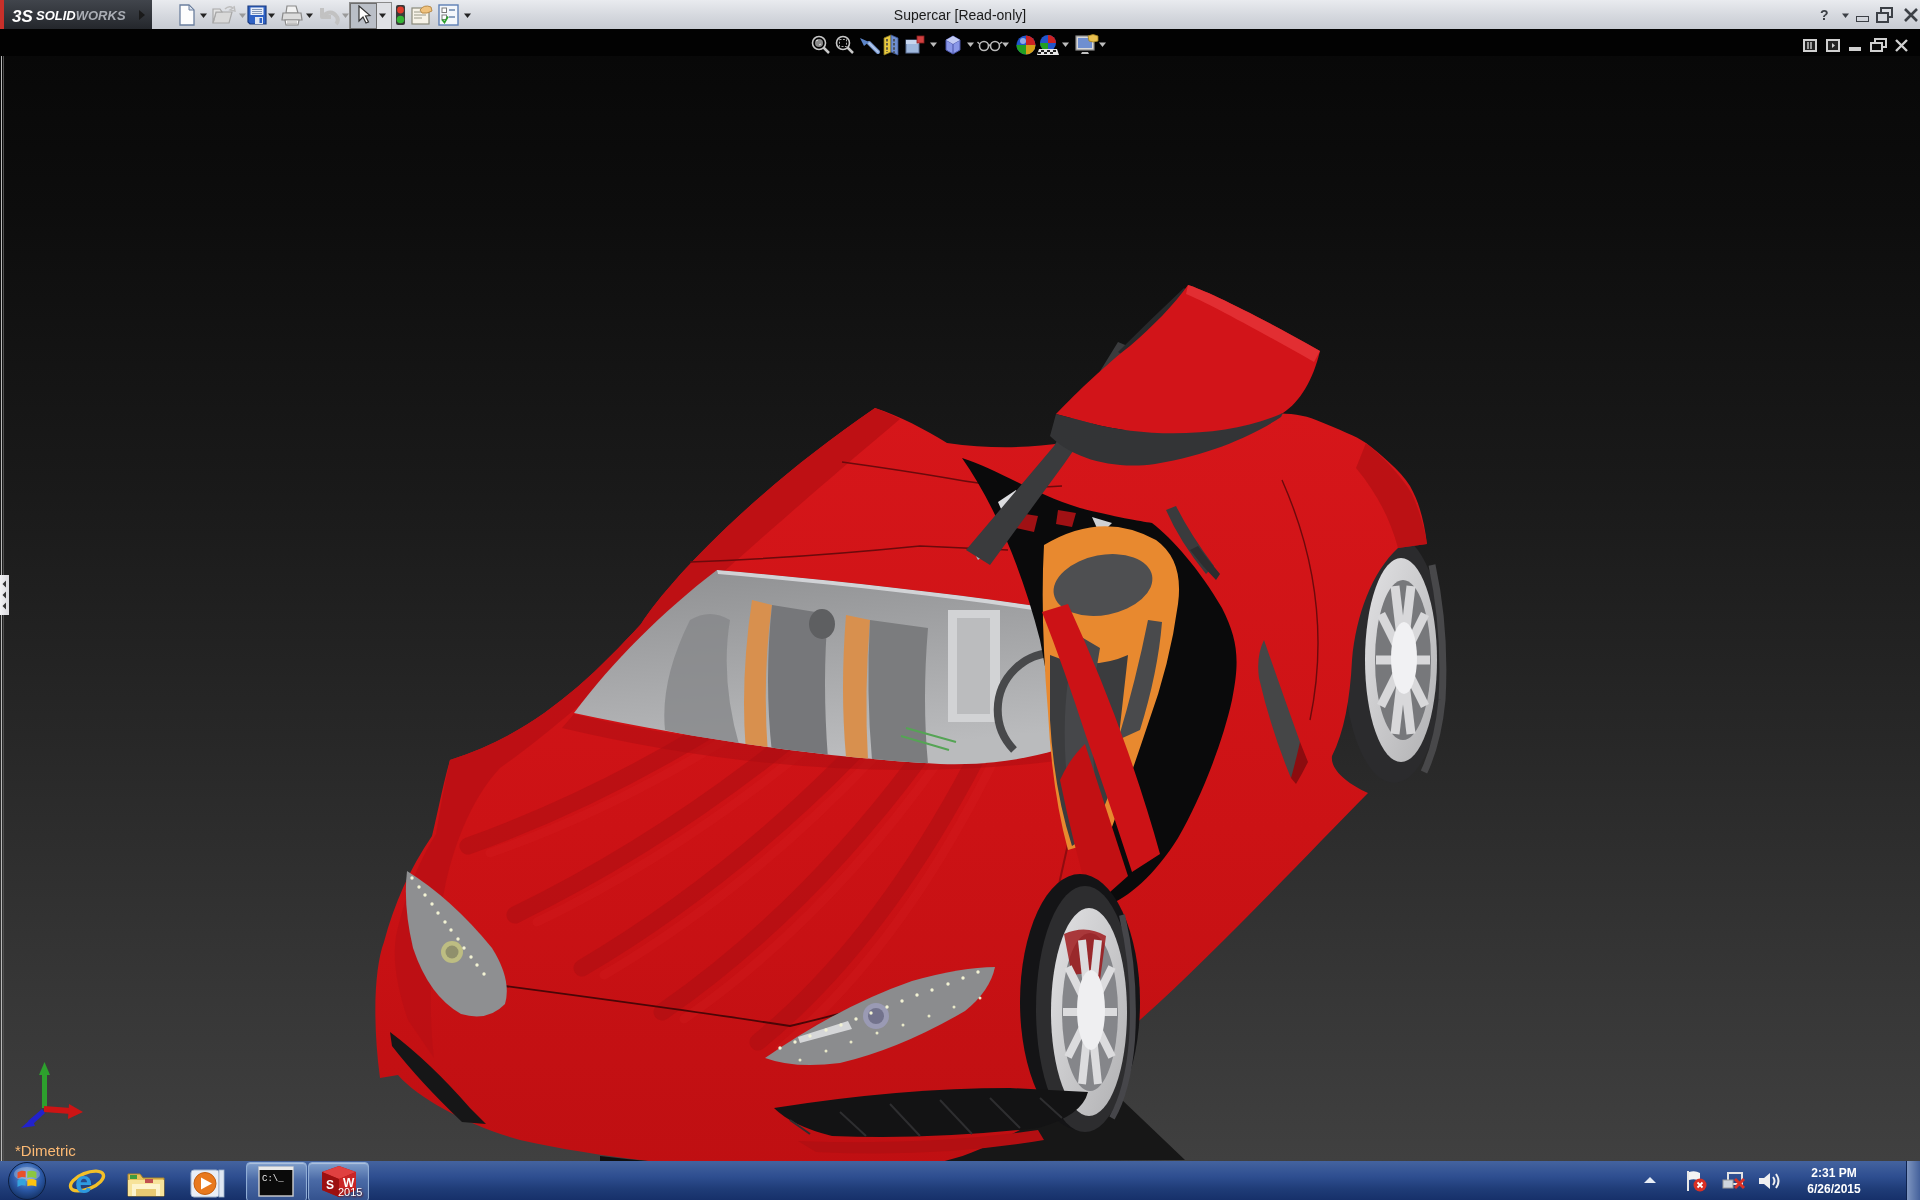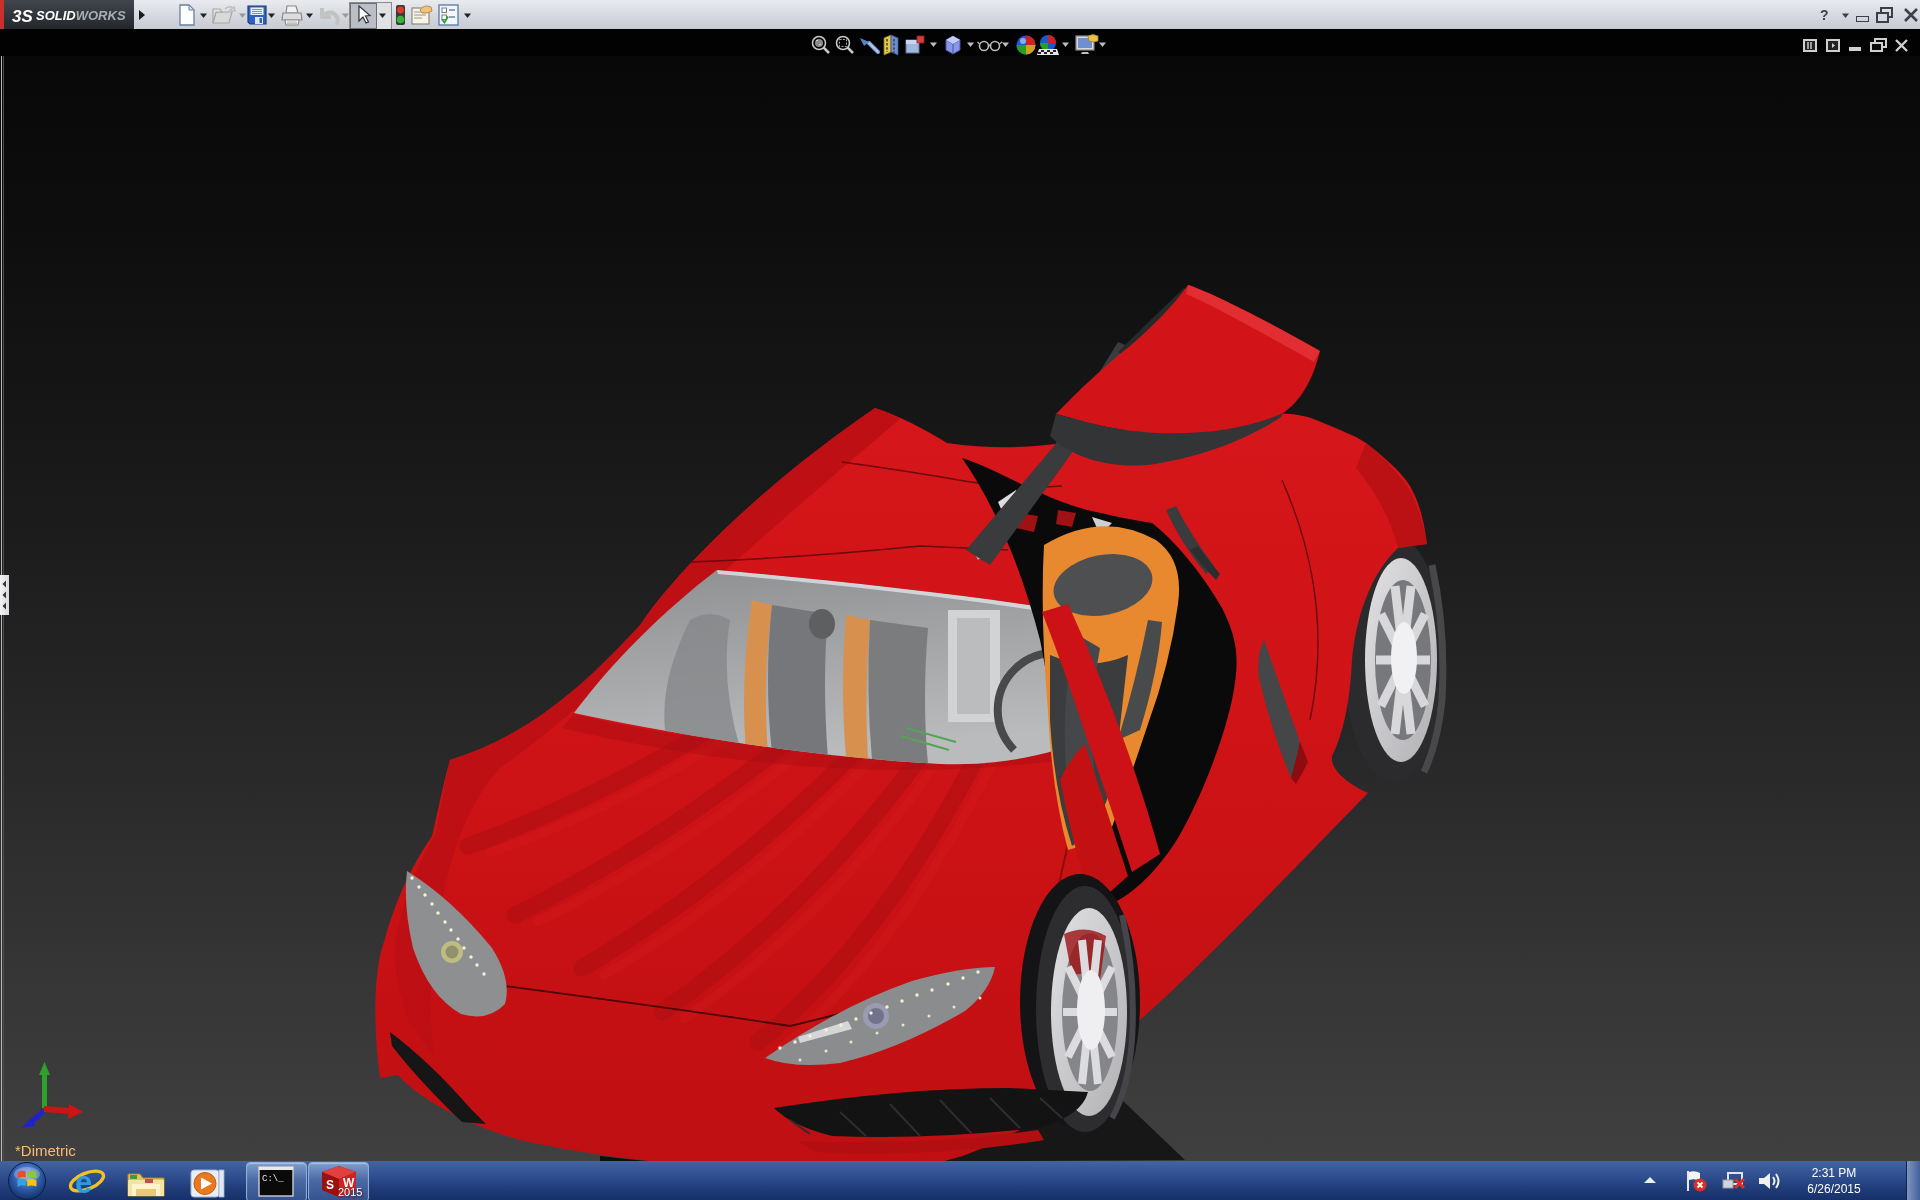--- a/index.html
+++ b/index.html
@@ -1,23 +1,23 @@
 <!DOCTYPE html>
 <html><head>
 <meta charset="utf-8">
 <style>
 html,body{margin:0;padding:0;width:1920px;height:1200px;overflow:hidden;background:#000;font-family:"Liberation Sans",sans-serif;}
 #titlebar{position:absolute;left:0;top:0;width:1920px;height:29px;background:linear-gradient(#e9ebef,#d5d8de 55%,#c7cbd2);}
-#logo{position:absolute;left:0;top:0;width:134px;height:29px;background:linear-gradient(#41454c,#24272c);}
+#logo{position:absolute;left:0;top:0;width:152px;height:29px;background:linear-gradient(#41454c,#24272c);}
 #logored{position:absolute;left:0;top:0;width:4px;height:29px;background:#c9302a;}
 #title{position:absolute;left:0;right:0;top:7px;text-align:center;font-size:14px;color:#1a1a1a;}
 #menurow{position:absolute;left:0;top:29px;width:1920px;height:27px;background:#020202;}
 #viewport{position:absolute;left:0;top:56px;width:1920px;height:1105px;background:linear-gradient(#080808,#0d0d0d 14%,#1a1a1a 40%,#282828 63%,#363636 84%,#404040);}
 #taskbar{position:absolute;left:0;top:1161px;width:1920px;height:39px;background:linear-gradient(#44639f,#2e4e90 40%,#1f3c77 72%,#16306a);}
-#clock{position:absolute;right:40px;top:1165px;width:92px;text-align:center;color:#fff;font-size:12px;line-height:16px;}
+#clock{position:absolute;right:40px;top:1165px;width:92px;text-align:center;color:#fff;font-size:12px;line-height:16px;font-weight:bold;}
 #showdesk{position:absolute;right:0;top:1161px;width:13px;height:39px;background:linear-gradient(90deg,#7e95c0,#44619b);border-left:1px solid #0e2350;}
 .vline{position:absolute;width:1px;background:#9a9a9a;}
 </style>
 </head>
 <body>
 <div id="viewport"></div>
 <svg style="position:absolute;left:0;top:56px" width="1920" height="1105" viewBox="0 56 1920 1105">
 <defs>
 <linearGradient id="hoodg" x1="0" y1="0" x2="0" y2="1">
 <stop offset="0" stop-color="#d6161a"></stop>
@@ -234,20 +234,21 @@
 <svg style="position:absolute;left:14px;top:1060px" width="90" height="80">
 <path d="M 28 48 L 28 14 L 33 14 L 33 48 Z" fill="#2da02d"></path>
 <path d="M 30.5 2 L 36 15 L 25 15 Z" fill="#2da02d"></path>
 <path d="M 30 46 L 57 48 L 57 54 L 30 52 Z" fill="#cc1414"></path>
 <path d="M 69 52 L 55 44 L 54 59 Z" fill="#cc1414"></path>
 <path d="M 28 49 L 14 61 L 18 65 L 31 53 Z" fill="#2222cc"></path>
 <path d="M 7 68 L 18 58 L 21 66 Z" fill="#2222cc"></path>
 </svg>
 <div style="position:absolute;left:15px;top:1142px;font-size:15px;color:#fdba74">*Dimetric</div>
 <div id="titlebar">
+    <div id="title">Supercar [Read-only]</div>
 <div id="logo">
       <div id="logored"></div>
 <svg style="position:absolute;left:7px;top:3px" width="126" height="24">
 <text x="5" y="19" font-size="17" font-weight="bold" font-style="italic" fill="#ffffff" font-family="Liberation Sans,sans-serif">3S</text>
 <text x="29" y="17" font-size="13" font-weight="bold" font-style="italic" fill="#ffffff" font-family="Liberation Sans,sans-serif">SOLID<tspan fill="#a9adb4">WORKS</tspan></text>
 </svg>
 </div>
 <svg style="position:absolute;left:137px;top:9px" width="10" height="12">
       <path d="M 2 1 L 8 6 L 2 11 Z" fill="#1a1a1a"></path>
     </svg>

